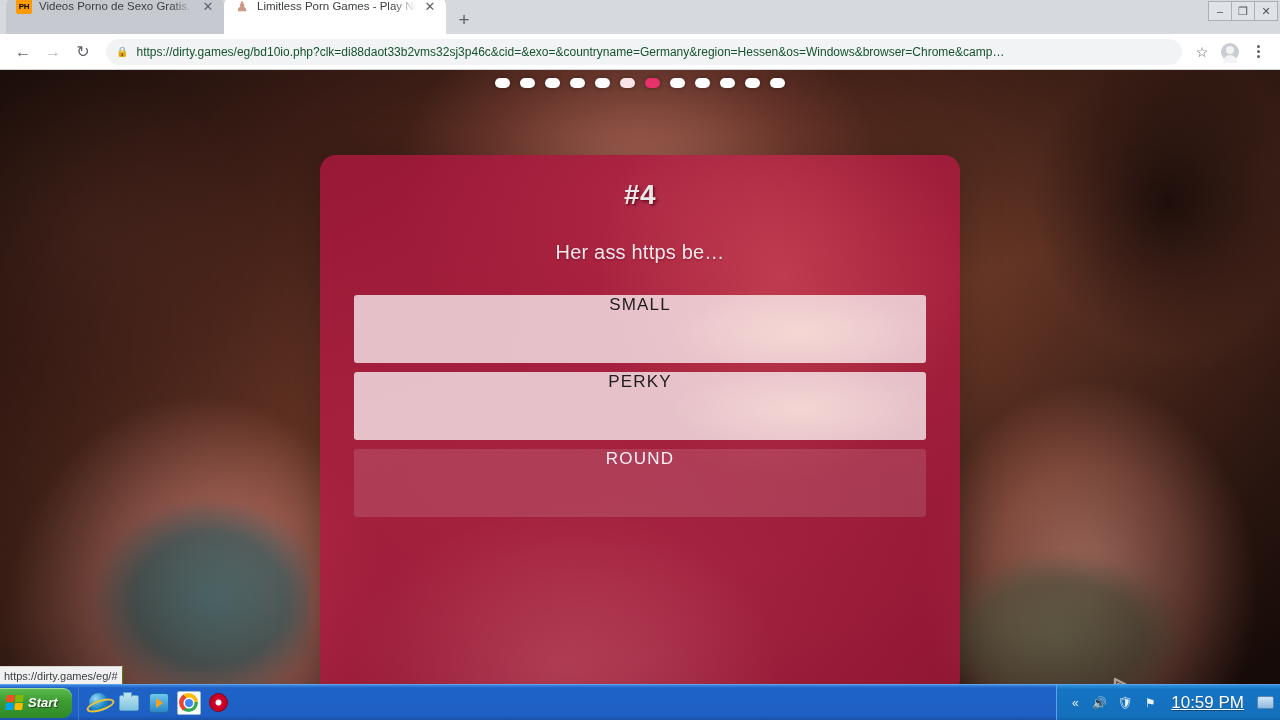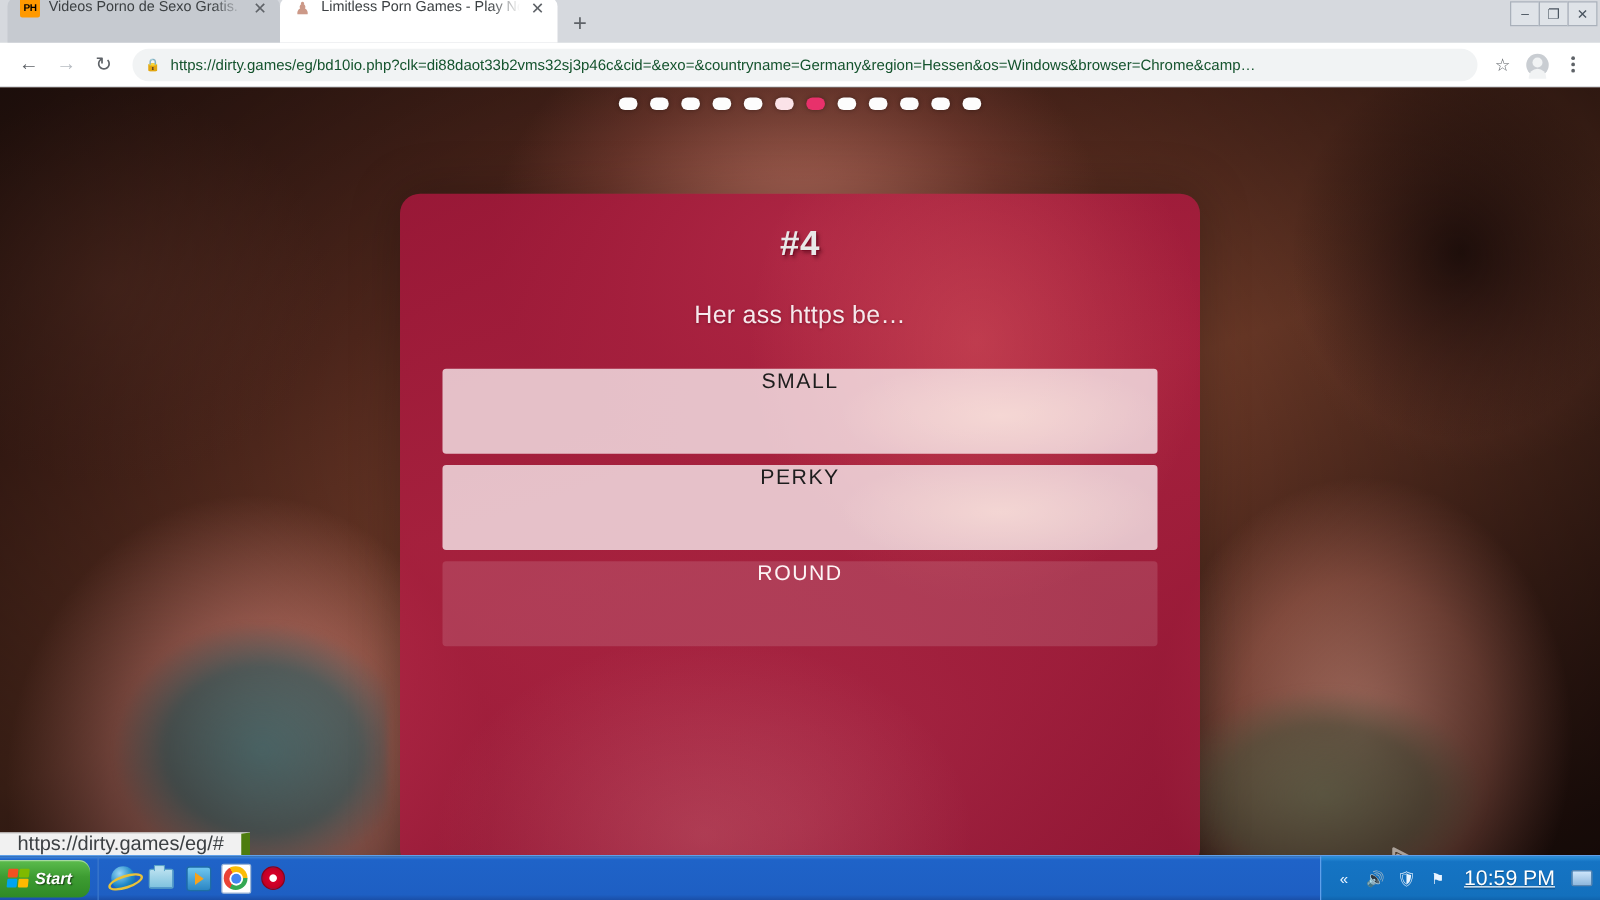--- a/index.html
+++ b/index.html
@@ -291,24 +291,24 @@
   }
   .wm-logo svg { display: block; }
 
   
   .statusbar {
     position: absolute;
     left: 0; bottom: 0;
     height: 18px;
     background: #f1f1f1;
     border-top: 1px solid #d4d4d4;
-    border-right: 7px solid #4d7c0f;
-    padding: 0 14px;
+    border-right: 1px solid #4d7c0f;
+    padding: 0 4px;
     display: flex; align-items: center;
-    font-size: 16px;
+    font-size: 11px;
     color: #3c4043;
     z-index: 9;
   }
 
   
   .taskbar {
     position: absolute; left: 0; top: 684px;
     width: 1280px; height: 36px;
     background: linear-gradient(180deg, #3f8ae0 0%, #1f63c8 8%, #1e5fc3 88%, #1a4fa8 100%);
     border-top: 1px solid #5fa0ea;

